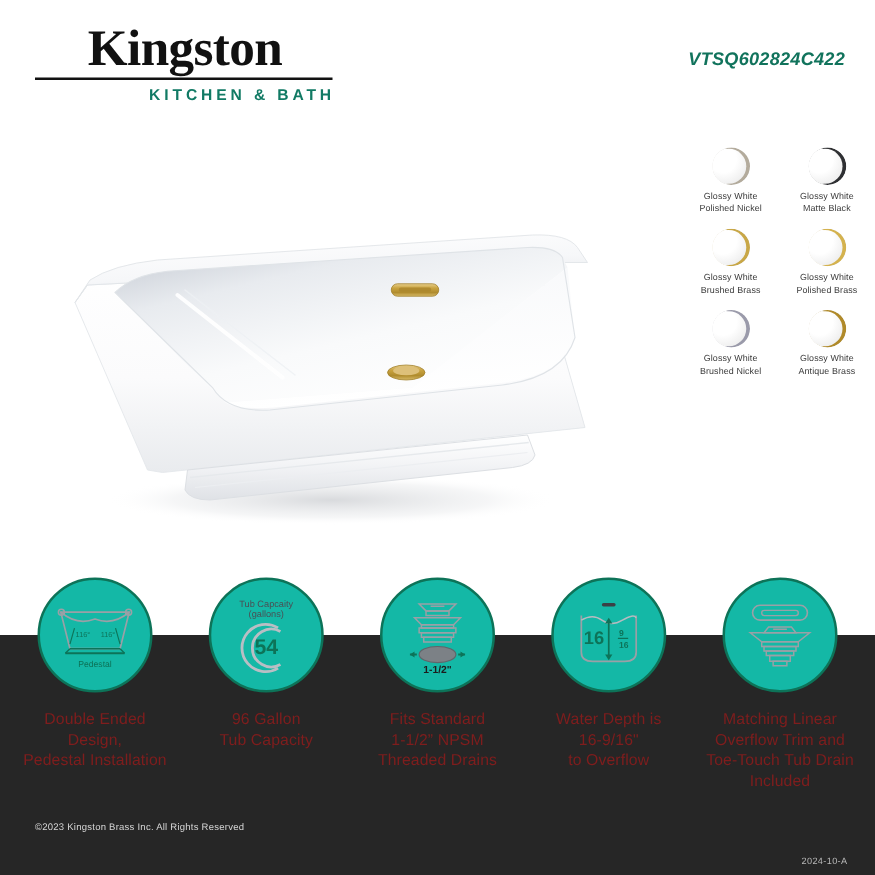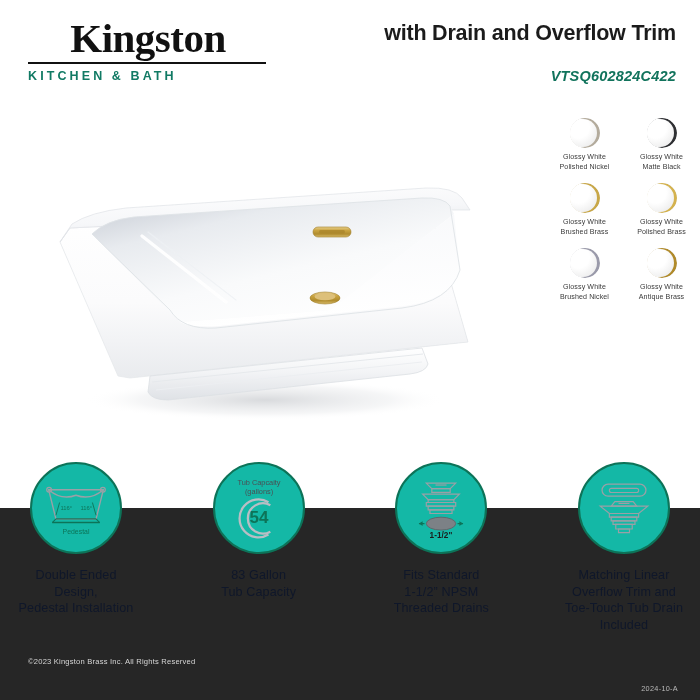--- a/index.html
+++ b/index.html
@@ -15,21 +15,21 @@
   .header{position:absolute;left:0;top:0;width:700px;height:115px;}
   .logo-wrap{position:absolute;left:28px;top:18px;width:270px;}
   .logo-word{
     font-family:"Liberation Serif", serif;
     font-weight:bold;font-size:41px;line-height:1;
     color:#111111;letter-spacing:-0.5px;
     text-align:center;width:240px;
   }
   .logo-rule{width:238px;height:2px;background:#111;margin:3px 0 0 0;}
   .logo-sub{
-    width:240px;text-align:left;margin-top:5px;
+    width:240px;text-align:right;margin-top:5px;
     color:#117a64;font-size:12.5px;font-weight:bold;letter-spacing:3.1px;
   }
   .title-block{position:absolute;right:24px;top:20px;text-align:right;width:360px;}
   .title-line{
     font-size:21.5px;font-weight:bold;color:#1b1b1b;line-height:1.28;
     letter-spacing:-0.2px;
   }
   .model-no{
     margin-top:20px;font-style:italic;font-weight:bold;
     font-size:14.5px;color:#11735c;letter-spacing:0.2px;
@@ -75,21 +75,21 @@
     display:flex;justify-content:space-between;padding:0 14px;box-sizing:border-box;
   }
   .feat{width:124px;display:flex;flex-direction:column;align-items:center;}
   .feat-circle{
     width:92px;height:92px;border-radius:50%;
     background:#14b8a6;border:2.6px solid #0d7358;
     display:flex;align-items:center;justify-content:center;
     box-sizing:border-box;position:relative;
   }
   .feat-caption{
-    margin-top:13px;text-align:center;color:#0f172a;
+    margin-top:13px;text-align:center;color:#7f1d1d;
     font-size:12.6px;line-height:1.33;white-space:pre-line;letter-spacing:0.1px;
   }
 
   
   .copyright{
     position:absolute;left:28px;top:657px;color:#d6d6d6;
     font-size:7.6px;letter-spacing:0.2px;
   }
   .docrev{
     position:absolute;right:22px;top:684px;color:#b9b9b9;
@@ -103,21 +103,20 @@
 
   <div class="header">
 
     <div class="logo-wrap">
       <div class="logo-word">Kingston</div>
       <div class="logo-rule"></div>
       <div class="logo-sub">KITCHEN &amp; BATH</div>
     </div>
 
     <div class="title-block">
-      <div class="title-line">with Drain and Overflow Trim</div>
       <div class="model-no">VTSQ602824C422</div>
     </div>
   </div>
 
   <div class="swatches" id="swatch-grid">
       <div class="sw">
         <div class="sw-circle">
           <div class="sw-metal" style="background: rgb(179, 171, 156);"></div>
           <div class="sw-white" style="transform: translateX(-5px); width: 28px; height: 28px; top: 1px; left: 4px;"></div>
         </div>
@@ -279,21 +278,21 @@
     <div class="feat">
       <div class="feat-circle">
         <svg viewBox="0 0 80 74" width="76" height="70">
           <text x="40" y="13" text-anchor="middle" font-family="Liberation Sans, sans-serif" font-size="7.8" fill="#4a4f54">Tub Capcaity</text>
           <text x="40" y="22" text-anchor="middle" font-family="Liberation Sans, sans-serif" font-size="7.8" fill="#4a4f54">(gallons)</text>
           <path d="M52,34 A16,16 0 1 0 52,62" fill="none" stroke="#b9bec4" stroke-width="2.4"></path>
           <path d="M50,31 A20,20 0 1 0 50,65" fill="none" stroke="#b9bec4" stroke-width="2.4"></path>
           <text x="40" y="53" text-anchor="middle" font-family="Liberation Sans, sans-serif" font-size="18" font-weight="bold" fill="#0d7358">54</text>
         </svg>
       </div>
-      <div class="feat-caption">83 Gallon
+      <div class="feat-caption">96 Gallon
 Tub Capacity</div>
     </div>
 
     <div class="feat">
       <div class="feat-circle">
         <svg viewBox="0 0 80 74" width="74" height="68">
           <g fill="none" stroke="#9aa0a6" stroke-width="1.3">
             <path d="M24,10 L56,10 L50,16 L30,16 Z"></path>
             <path d="M30,16 L50,16 L50,20 L30,20 Z"></path>
             <path d="M20,22 L60,22 L54,28 L26,28 Z"></path>
@@ -308,20 +307,39 @@
           <path d="M16,54 l4,-2.6 l0,5.2 Z" fill="#0d7358"></path>
           <path d="M64,54 l-4,-2.6 l0,5.2 Z" fill="#0d7358"></path>
           <text x="40" y="70" text-anchor="middle" font-family="Liberation Sans, sans-serif" font-size="9" font-weight="bold" fill="#1c1c1c">1-1/2"</text>
         </svg>
       </div>
       <div class="feat-caption">Fits Standard
 1-1/2” NPSM
 Threaded Drains</div>
     </div>
 
+    <div class="feat">
+      <div class="feat-circle">
+        <svg viewBox="0 0 80 70" width="74" height="64">
+          <rect x="34" y="7" width="12" height="3" rx="1.4" fill="#3b4045"></rect>
+          <path d="M16,18 L16,50 Q16,58 26,58 L54,58 Q64,58 64,50 L64,18" fill="none" stroke="#9aa0a6" stroke-width="1.5"></path>
+          <path d="M16,22 Q26,16 34,22 T52,22 T64,20" fill="none" stroke="#b6bbc0" stroke-width="1.3"></path>
+          <path d="M40,22 L40,54" stroke="#0d7358" stroke-width="1.5"></path>
+          <path d="M40,20 l-3.2,5 l6.4,0 Z" fill="#0d7358"></path>
+          <path d="M40,57 l-3.2,-5 l6.4,0 Z" fill="#0d7358"></path>
+          <text x="36" y="43" text-anchor="end" font-family="Liberation Sans, sans-serif" font-size="16" font-weight="bold" fill="#0d7358">16</text>
+          <text x="49" y="36" font-family="Liberation Sans, sans-serif" font-size="7.5" font-weight="bold" fill="#0d7358">9</text>
+          <path d="M48,38 L57,38" stroke="#0d7358" stroke-width="1"></path>
+          <text x="49" y="46" font-family="Liberation Sans, sans-serif" font-size="7.5" font-weight="bold" fill="#0d7358">16</text>
+        </svg>
+      </div>
+      <div class="feat-caption">Water Depth is
+16-9/16"
+to Overflow</div>
+    </div>
 
     <div class="feat">
       <div class="feat-circle">
         <svg viewBox="0 0 80 70" width="74" height="64">
           <rect x="16" y="9" width="48" height="13" rx="6.5" fill="none" stroke="#9aa0a6" stroke-width="1.4"></rect>
           <rect x="24" y="13.5" width="32" height="4.5" rx="2.2" fill="none" stroke="#9aa0a6" stroke-width="1.2"></rect>
           <g fill="none" stroke="#9aa0a6" stroke-width="1.3">
             <path d="M14,33 L66,33 L56,41 L24,41 Z"></path>
             <path d="M30,28 L50,28 L54,33 L26,33 Z"></path>
             <path d="M24,41 L56,41 L56,45 L24,45 Z"></path>

